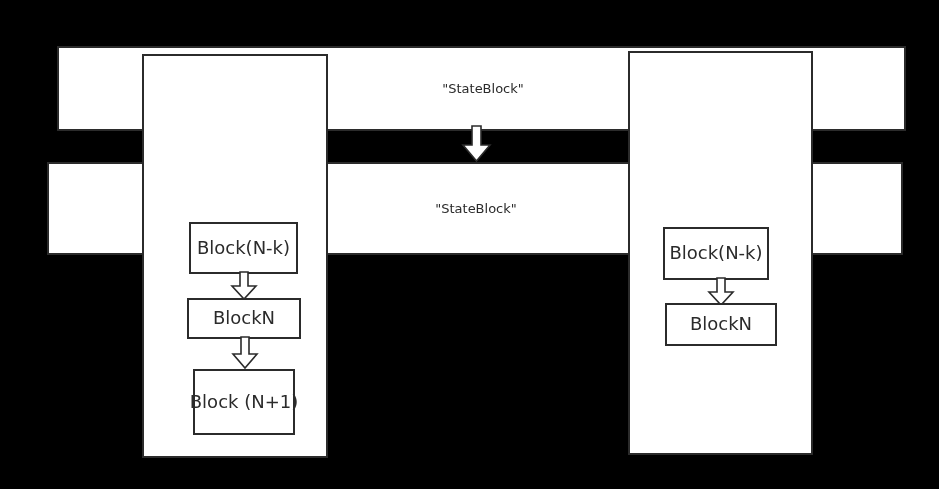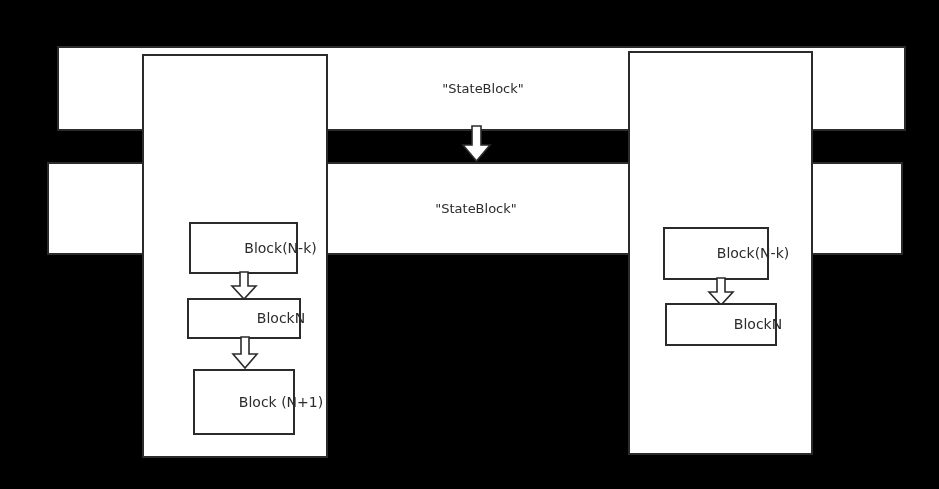--- a/index.html
+++ b/index.html
@@ -27,22 +27,21 @@
     position: absolute;
     color: #2b2b2b;
     font-size: 13px;
     line-height: 1.2;
     text-align: center;
     white-space: nowrap;
     transform: translate(-50%, -50%);
     pointer-events: none;
   }
   .blocklabel {
-    font-size: 14px;
-    margin-left: 37px;
+    font-size: 18px;
   }
   .arrow-svg {
     position: absolute;
     overflow: visible;
   }
   
   #band-top     { left: 57px;  top: 46px;  width: 849px; height: 85px; }
   #band-mid     { left: 47px;  top: 162px; width: 856px; height: 93px; }
   
   #col-left     { left: 142px; top: 54px;  width: 186px; height: 404px; }

